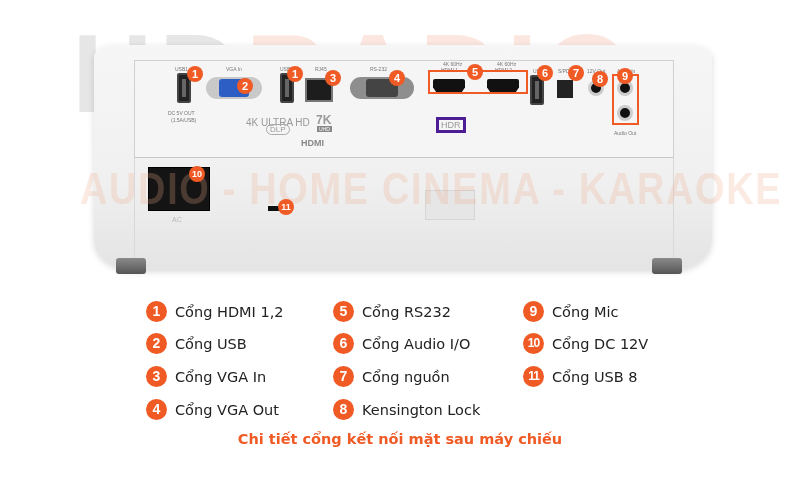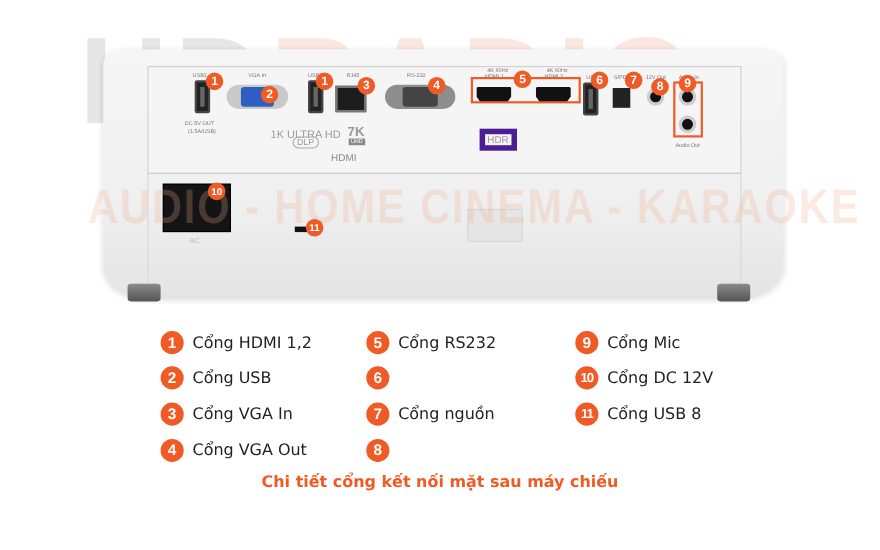--- a/index.html
+++ b/index.html
@@ -70,26 +70,26 @@
 <div class="plabel" style="left:441px;top:67px;">HDMI 1</div>
 <div class="plabel" style="left:497px;top:61px;">4K 60Hz</div>
 <div class="plabel" style="left:495px;top:67px;">HDMI 2</div>
 <div class="plabel" style="left:533px;top:68px;">USB</div>
 <div class="plabel" style="left:558px;top:68px;">S/PDIF</div>
 <div class="plabel" style="left:587px;top:68px;">12V Out</div>
 <div class="plabel" style="left:617px;top:68px;">Audio In</div>
 <div class="plabel" style="left:614px;top:130px;">Audio Out</div>
 <div class="plabel" style="left:172px;top:216px;font-size:7px;color:#bbb;">AC</div>
 
-<div class="logo" style="left:246px;top:117px;font-size:10px;">1K ULTRA HD</div>
+<div class="logo" style="left:246px;top:117px;font-size:10px;">4K ULTRA HD</div>
 <div class="logo" style="left:316px;top:113px;font-size:12px;font-weight:bold;">7K</div>
 <div class="logo" style="left:317px;top:126px;font-size:5px;background:#888;color:#fff;padding:0 2px;">UHD</div>
 <div class="logo" style="left:266px;top:124px;font-size:8px;border:1px solid #aaa;border-radius:6px;padding:0 3px;">DLP</div>
-<div class="logo" style="left:301px;top:138px;font-size:9px;font-weight:normal;color:#888;">HDMI</div>
-<div class="logo" style="left:436px;top:117px;font-size:9px;border:5px solid #4c1d95;padding:0 2px;">HDR</div>
+<div class="logo" style="left:301px;top:138px;font-size:9px;font-weight:bold;color:#888;">HDMI</div>
+<div class="logo" style="left:436px;top:117px;font-size:9px;border:3px solid #4c1d95;padding:0 2px;">HDR</div>
 
 <div class="port usb" style="left:177px;top:73px;"></div>
 <div class="port vga" style="left:206px;top:77px;"></div>
 <div class="port usb" style="left:280px;top:73px;"></div>
 <div class="port rj45" style="left:305px;top:78px;"></div>
 <div class="port rs232" style="left:350px;top:77px;"></div>
 <div class="port hdmi" style="left:433px;top:79px;"></div>
 <div class="port hdmi" style="left:487px;top:79px;"></div>
 <div class="port usb" style="left:530px;top:75px;"></div>
 <div class="port spdif" style="left:557px;top:80px;"></div>
@@ -135,27 +135,29 @@
     <span class="badge">4</span>
     <span class="legend-label">Cổng VGA Out</span>
   </div>
 
   <div class="legend-item" style="left:333px;top:301px;">
     <span class="badge">5</span>
     <span class="legend-label">Cổng RS232</span>
   </div>
   <div class="legend-item" style="left:333px;top:333px;">
     <span class="badge">6</span>
+    <span class="legend-label">Cổng Audio I/O</span>
   </div>
   <div class="legend-item" style="left:333px;top:366px;">
     <span class="badge">7</span>
     <span class="legend-label">Cổng nguồn</span>
   </div>
   <div class="legend-item" style="left:333px;top:399px;">
     <span class="badge">8</span>
+    <span class="legend-label">Kensington Lock</span>
   </div>
 
   <div class="legend-item" style="left:523px;top:301px;">
     <span class="badge">9</span>
     <span class="legend-label">Cổng Mic</span>
   </div>
   <div class="legend-item" style="left:523px;top:333px;">
     <span class="badge two">10</span>
     <span class="legend-label">Cổng DC 12V</span>
   </div>

